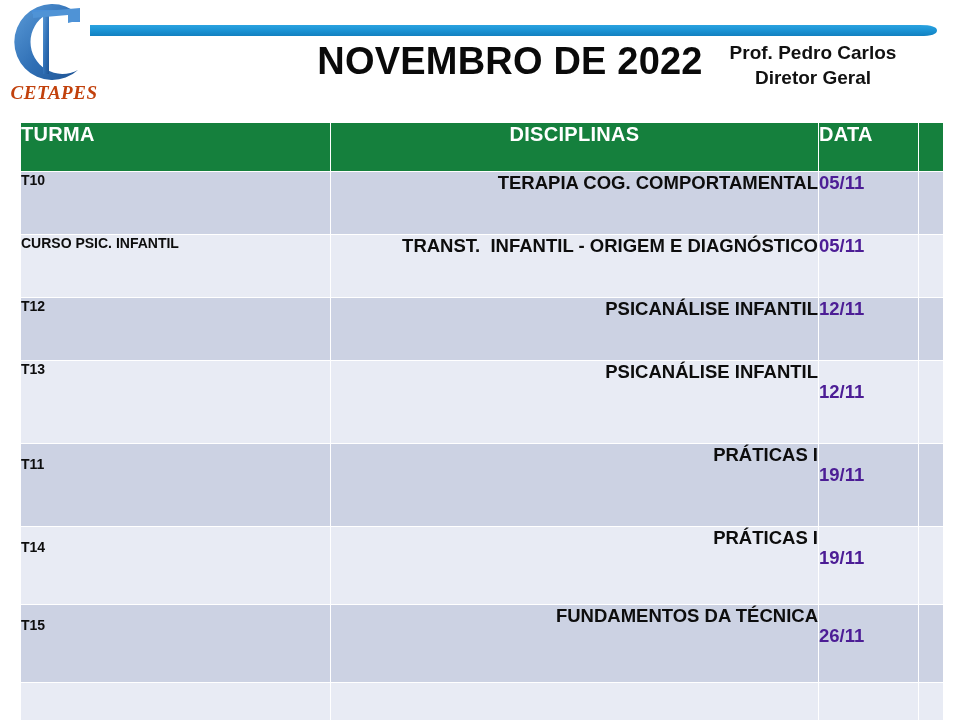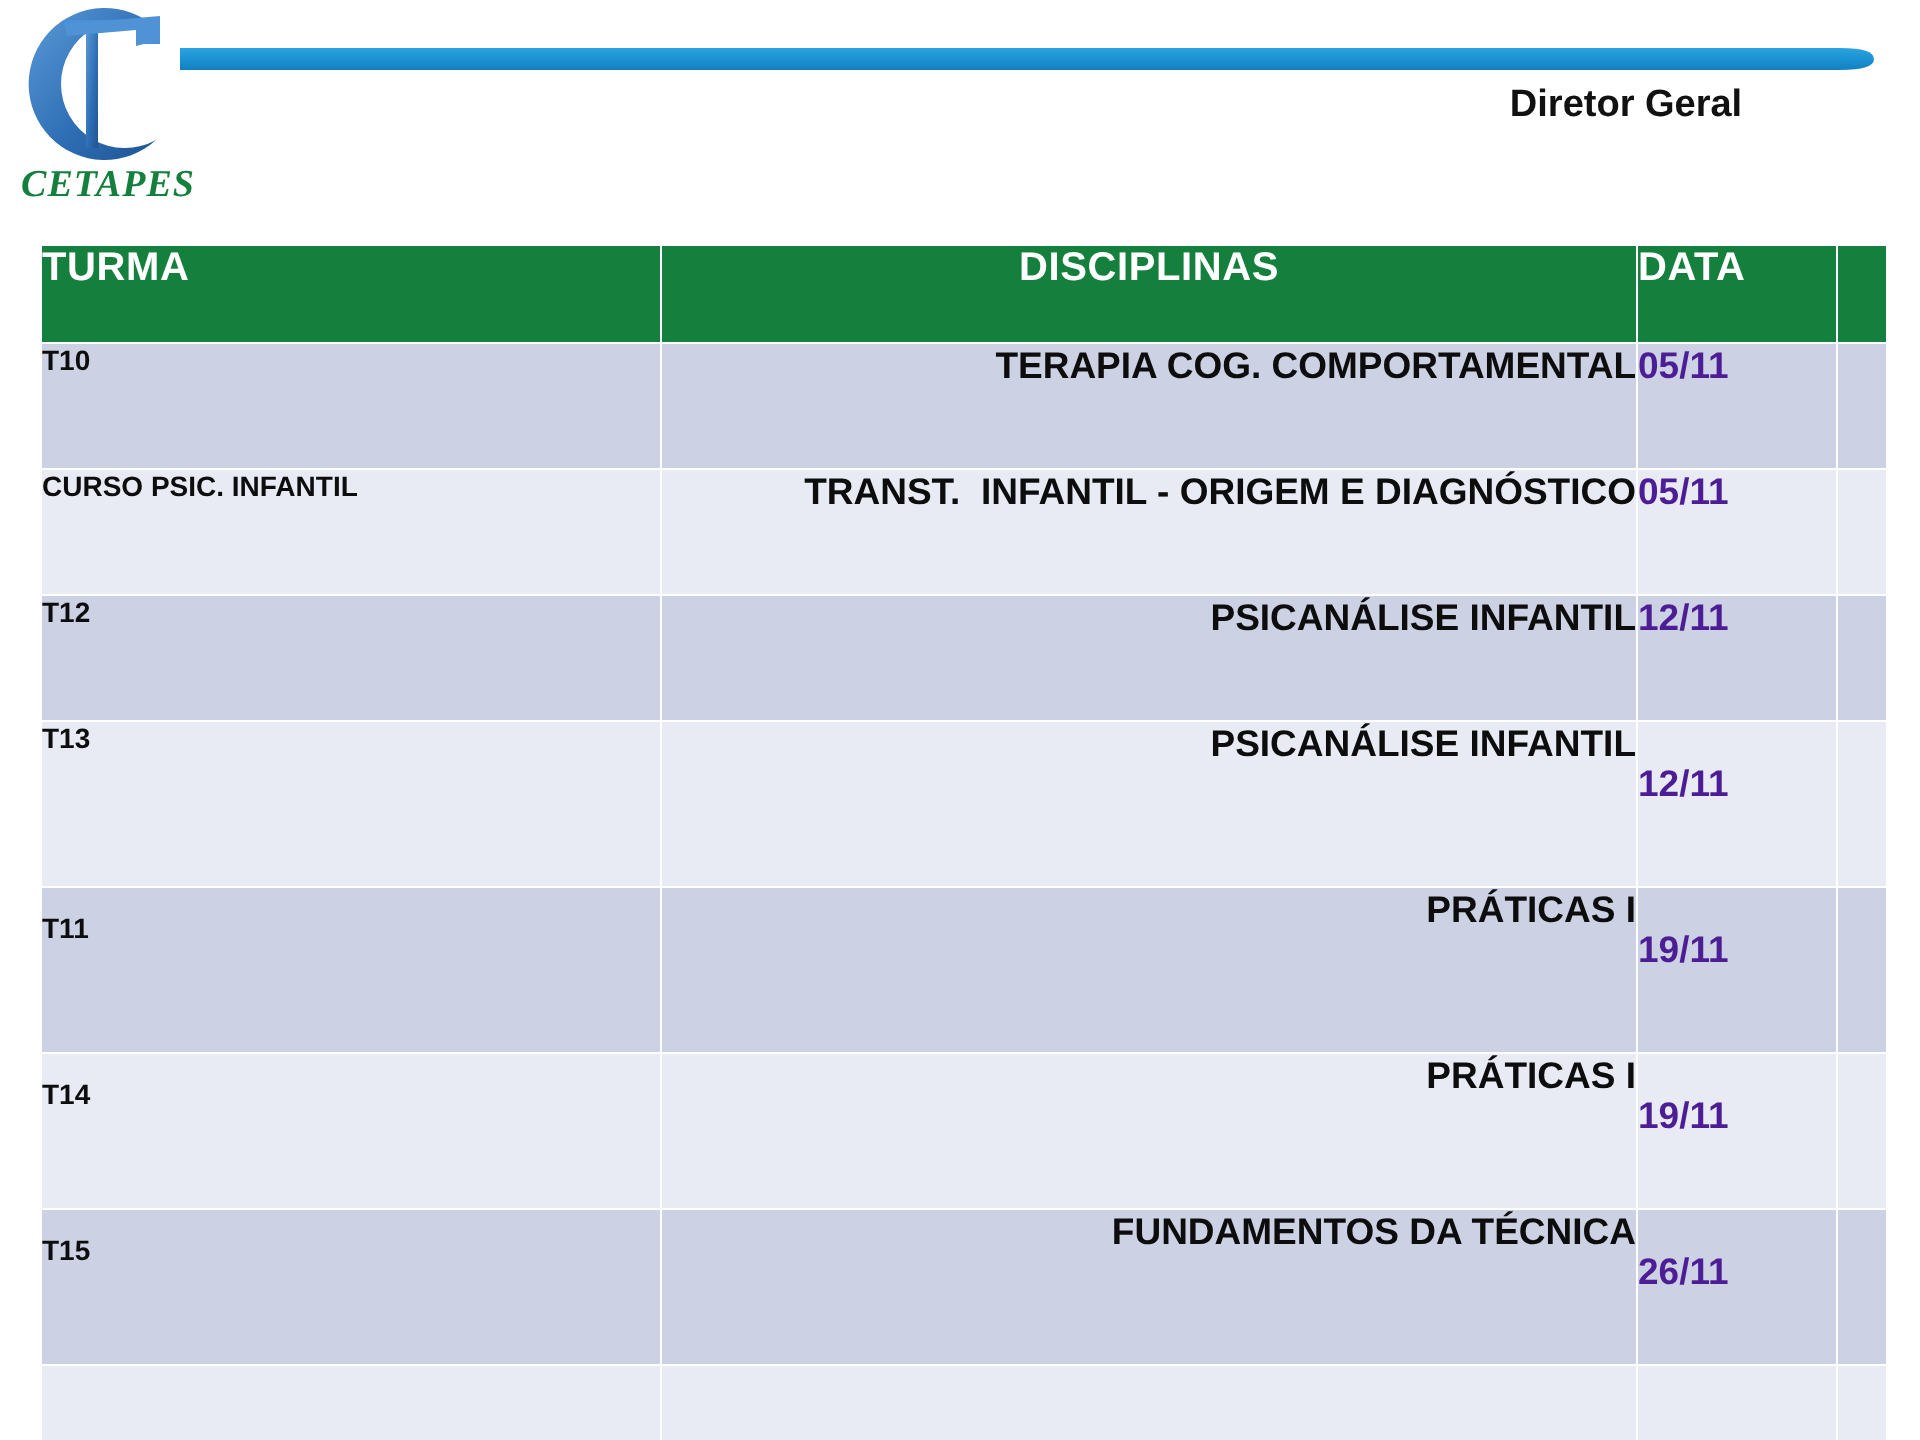--- a/index.html
+++ b/index.html
@@ -38,21 +38,21 @@
   .logo-text {
     position: absolute;
     left: 6px;
     top: 80px;
     width: 92px;
     text-align: center;
     font-family: "Liberation Serif", serif;
     font-weight: bold;
     font-style: italic;
     font-size: 19px;
-    color: #15803d;
+    color: #c2410c;
     letter-spacing: 0.5px;
   }
 
   .accent-bar {
     position: absolute;
     left: 90px;
     top: 22px;
     width: 847px;
     height: 11px;
   }
@@ -198,22 +198,24 @@
         <linearGradient id="gBar" x1="0" y1="0" x2="0" y2="1">
           <stop offset="0%" stop-color="#2ba3e0"></stop>
           <stop offset="50%" stop-color="#1b93d4"></stop>
           <stop offset="100%" stop-color="#1280c0"></stop>
         </linearGradient>
       </defs>
       <path d="M0 0 L830 0 Q847 0 847 5.5 Q847 11 830 11 L0 11 Z" fill="url(#gBar)"></path>
     </svg>
   </div>
 
+  <div class="slide-title">NOVEMBRO DE 2022</div>
 
   <div class="presenter">
+    <div>Prof. Pedro Carlos</div>
     <div>Diretor Geral</div>
   </div>
 </div>
 
 <div class="table-wrap">
   <table class="sched">
     <colgroup>
       <col class="c-turma">
         <col class="c-disc">
         <col class="c-data">

